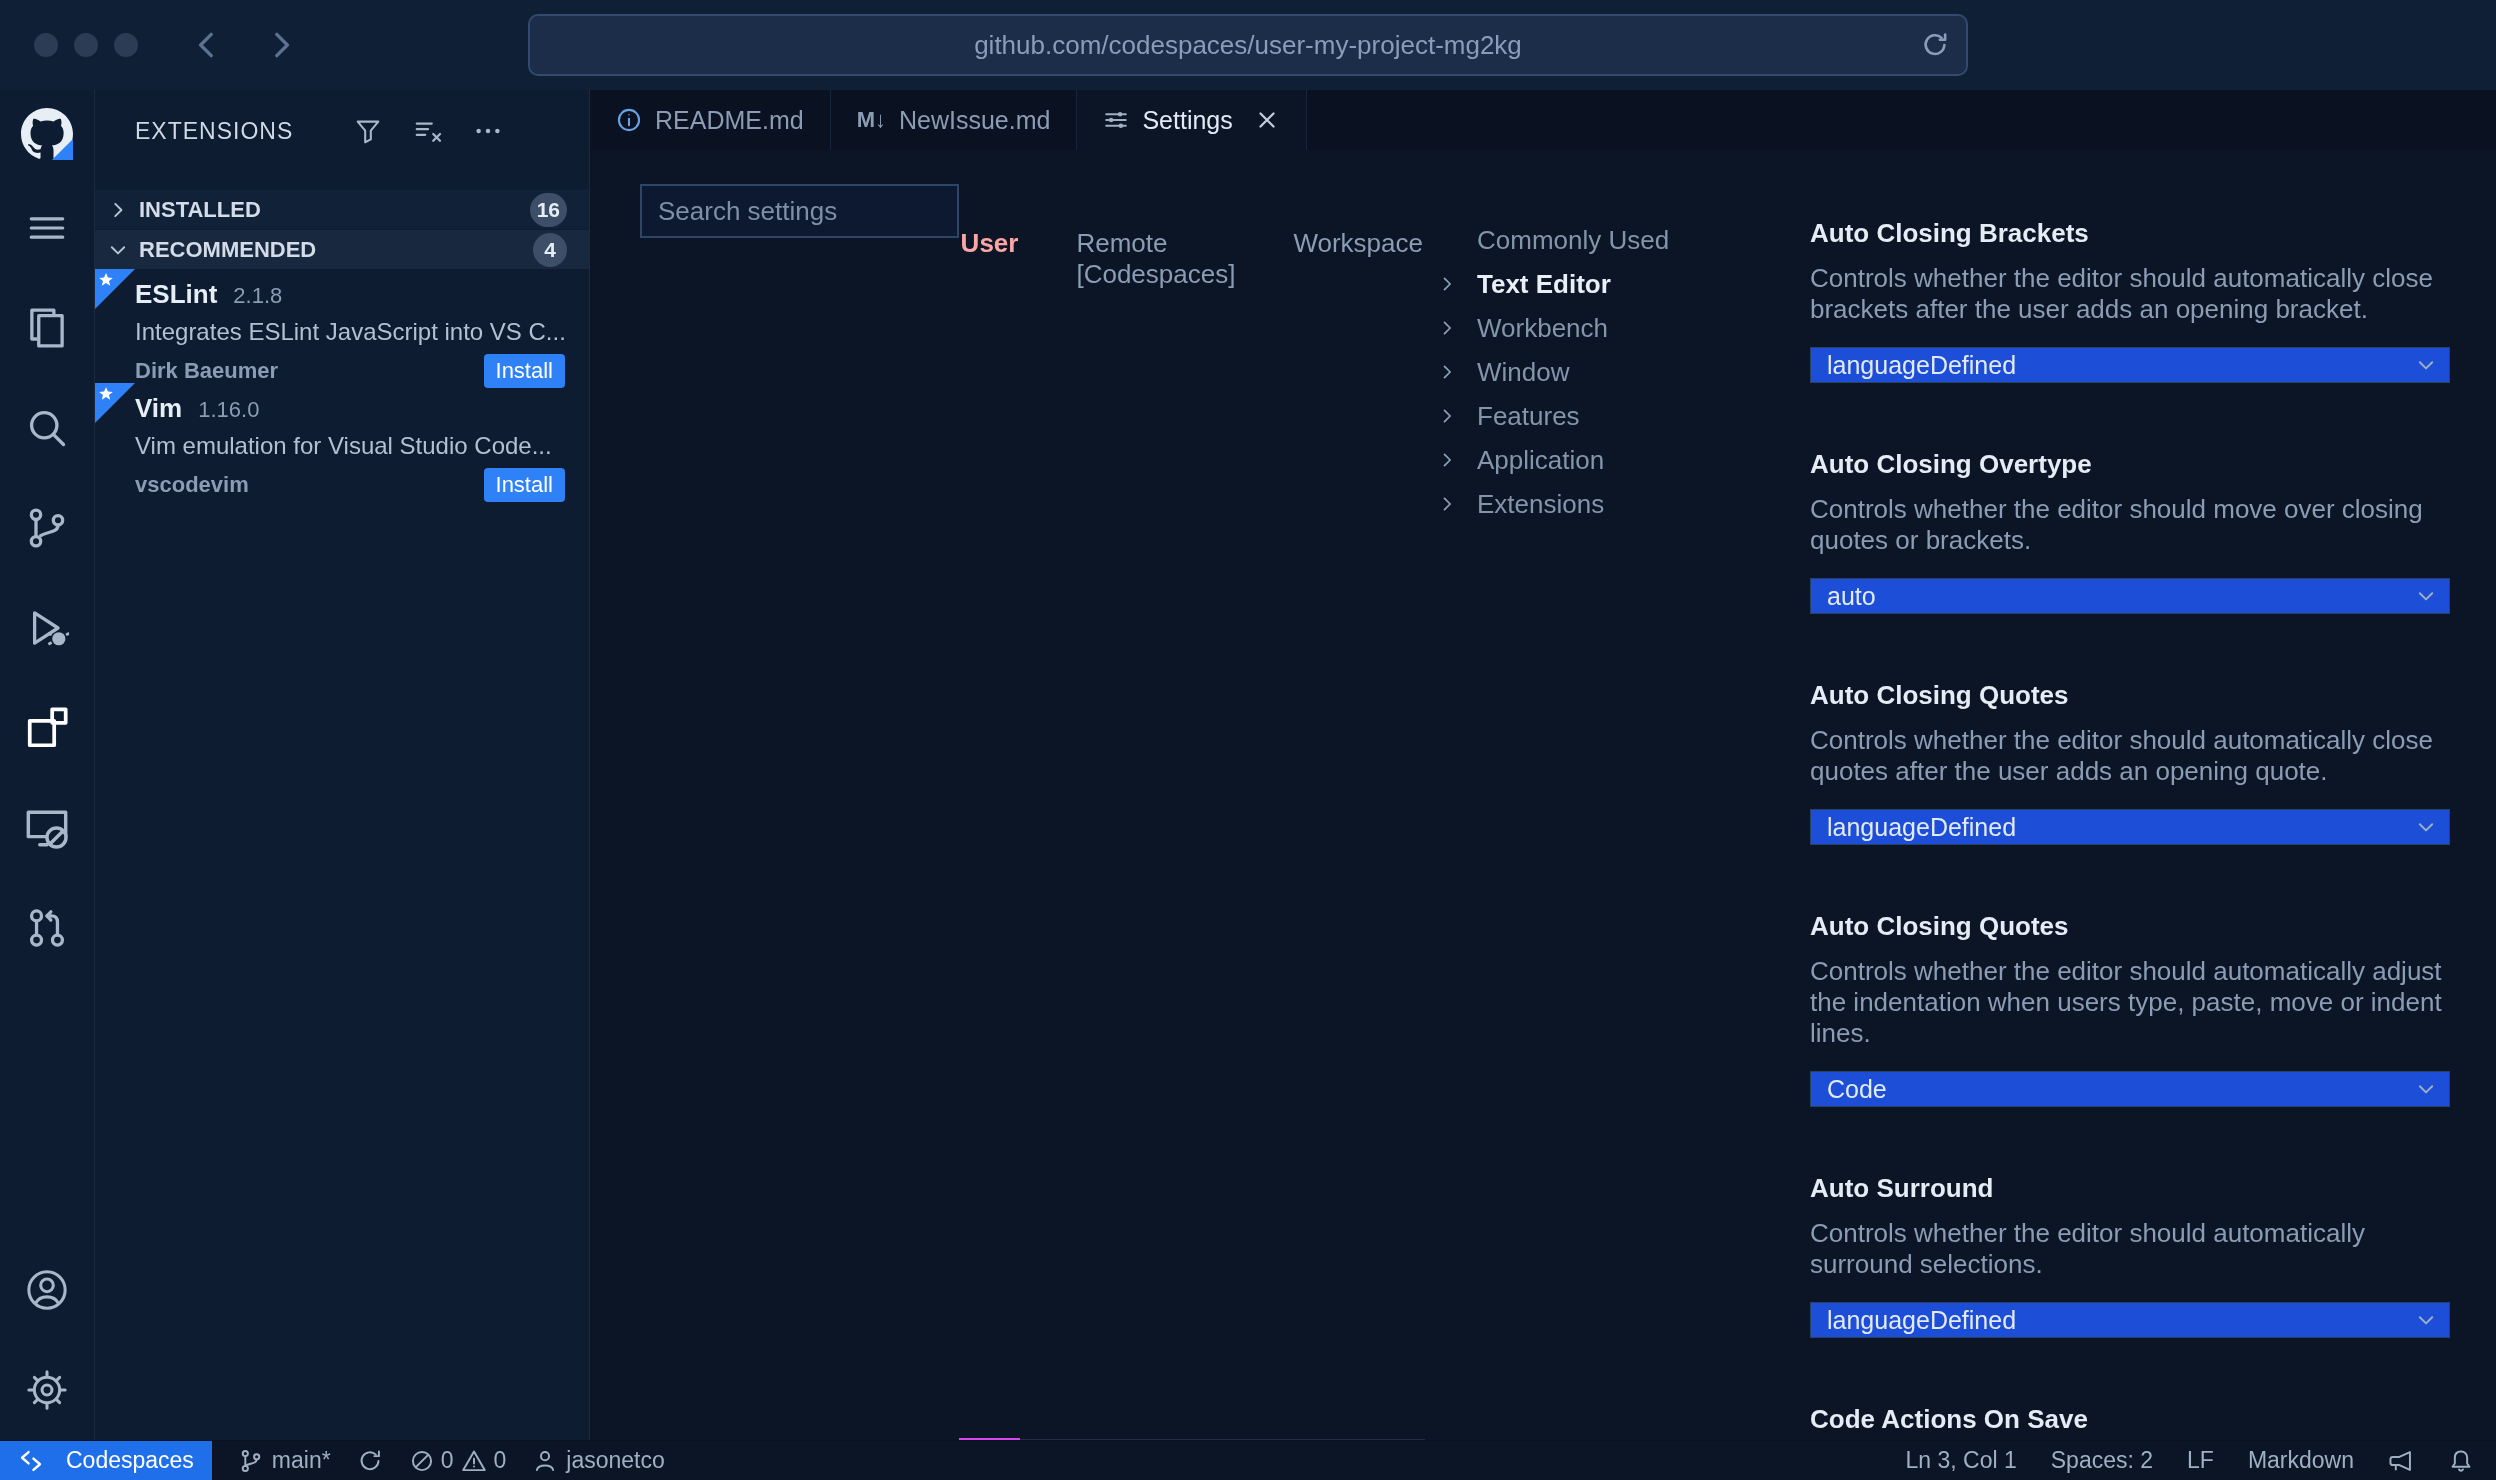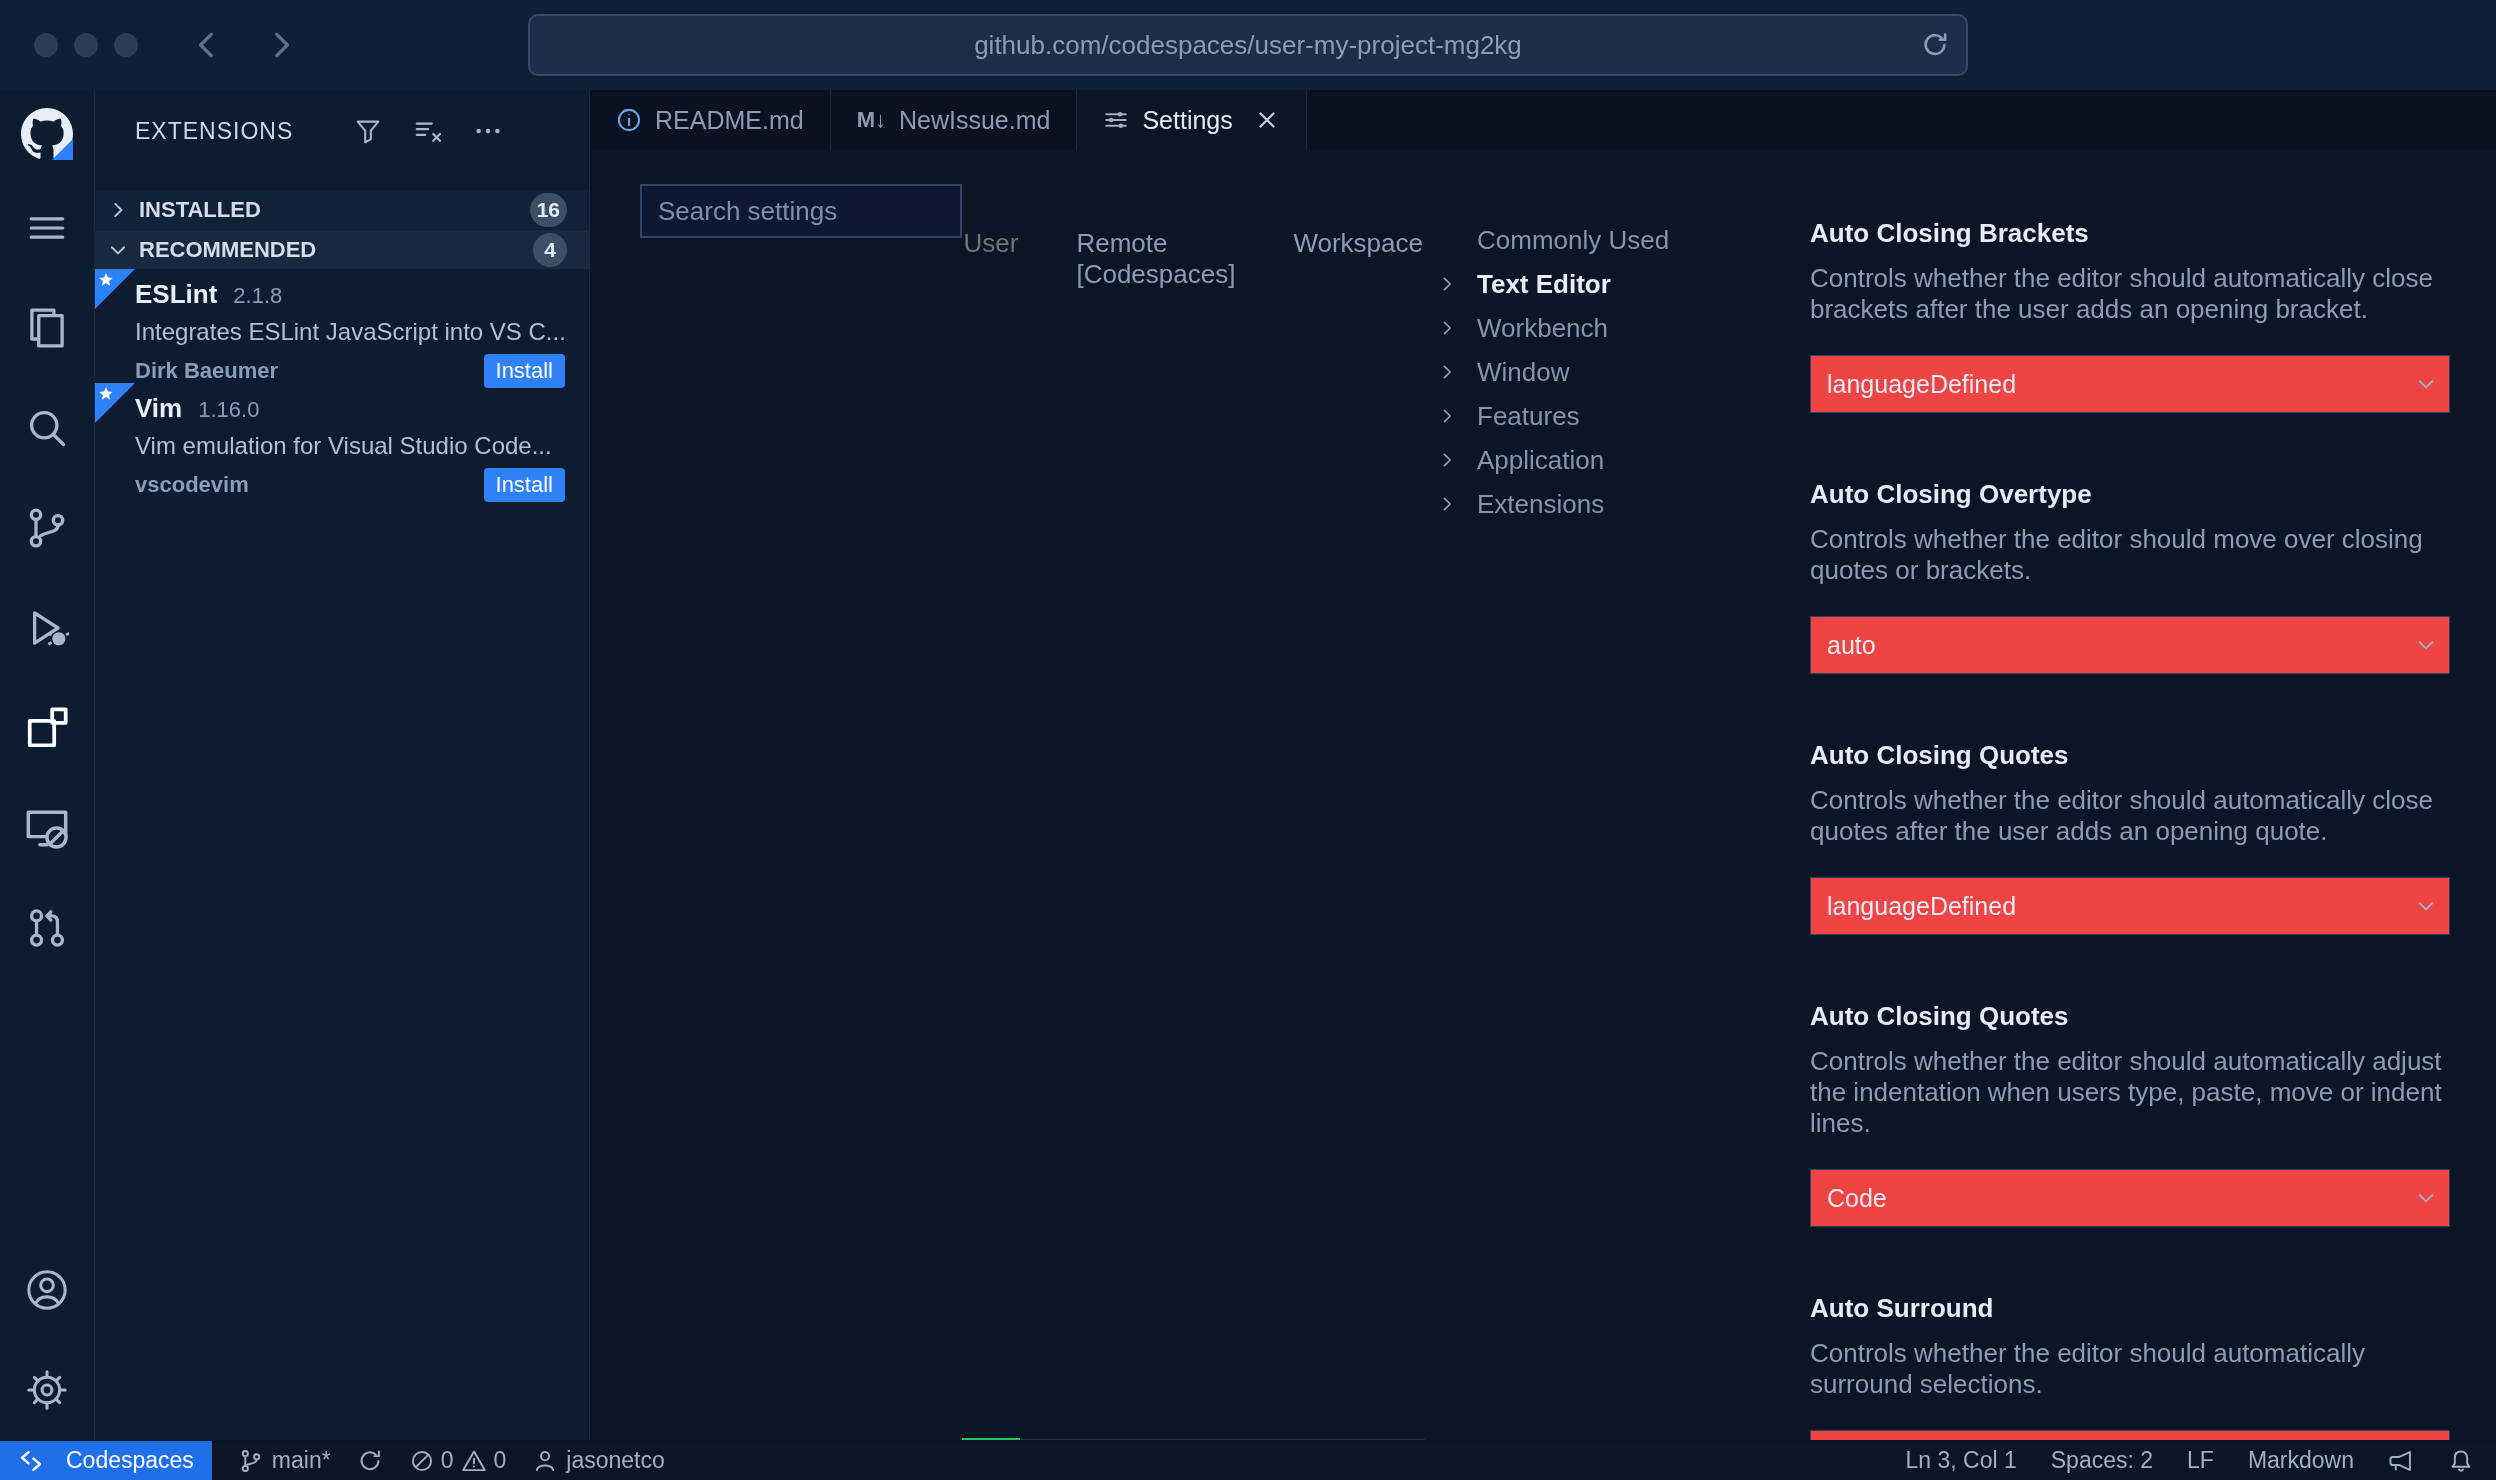--- a/index.html
+++ b/index.html
@@ -70,33 +70,33 @@
   .tab { display:flex; align-items:center; gap:13px; padding:0 26px; font-size:25px; color:#8b9cb4; border-right:1px solid #18263d; cursor:pointer; }
   .tab.active { background:#0b1526; color:#e2eaf4; }
   .tab-md-icon { font-size:22px; font-weight:600; color:#8b9cb4; }
   .tab-close { margin-left:8px; color:#c2cddd; display:flex; }
 
   .settings { flex:1; min-height:0; padding:34px 46px 0 50px; display:flex; flex-direction:row; overflow:hidden; }
   .set-search { width:100%; height:54px; border:2px solid #2e4568; background:#0c1930; color:#aebdd1; font-size:26px; padding:0 16px; outline:none; font-family:"Liberation Sans", sans-serif; }
   .set-search::placeholder { color:#7f8fa6; }
   .scope-tabs { display:flex; gap:54px; margin-top:30px; border-bottom:1px solid #1e2e49; }
   .scope-tab { font-size:26px; color:#8b9cb4; padding:14px 2px 18px; cursor:pointer; }
-  .scope-tab.active { color:#737373; border-bottom:2px solid #22c55e; margin-bottom:-1px; }
+  .scope-tab.active { color:#fca5a5; border-bottom:2px solid #d946ef; margin-bottom:-1px;font-weight:bold; }
 
   .settings-body { display:flex; margin-top:34px; flex:1; min-height:0; }
   .toc { width:385px; flex-shrink:0; }
   .toc-item { height:44px; display:flex; align-items:center; font-size:26px; color:#8495ab; padding-left:52px; position:relative; cursor:pointer; }
   .toc-item .toc-chev { position:absolute; left:12px; color:#8fa0b6; }
   .toc-item.active { color:#e9eff7; font-weight:700; }
 
   .setting-list { flex:1; min-width:0; }
   .setting-item { margin-bottom:66px; }
   .setting-title { font-size:26px; font-weight:700; color:#e5ecf5; }
   .setting-desc { margin-top:14px; font-size:26px; color:#8b9cb4; }
-  .dropdown { margin-top:30px; width:640px; height:58px; background:#ef4444; border:1px solid #2b4160; display:flex; align-items:center; padding:0 16px; font-size:25px; color:#e2eaf4; position:relative; cursor:pointer; }
+  .dropdown { margin-top:22px; width:640px; height:36px; background:#1d4ed8; border:1px solid #2b4160; display:flex; align-items:center; padding:0 16px; font-size:25px; color:#e2eaf4; position:relative; cursor:pointer; }
   .dd-chev { position:absolute; right:12px; color:#9fb0c6; }
 
   
   .statusbar { height:40px; background:#0b1526; border-top:1px solid #0a1120; display:flex; align-items:center; font-size:23px; color:#9fb0c4; }
   .cs-chip { height:100%; background:#1f6feb; color:#fff; display:flex; align-items:center; gap:22px; padding:0 18px; cursor:pointer; }
   .status-item { display:flex; align-items:center; gap:8px; margin-left:26px; cursor:pointer; }
   .status-item .pair { display:flex; align-items:center; gap:6px; }
   .status-right { margin-left:auto; display:flex; align-items:center; gap:34px; margin-right:22px; }
   .status-right .status-item { margin-left:0; }
 </style>

